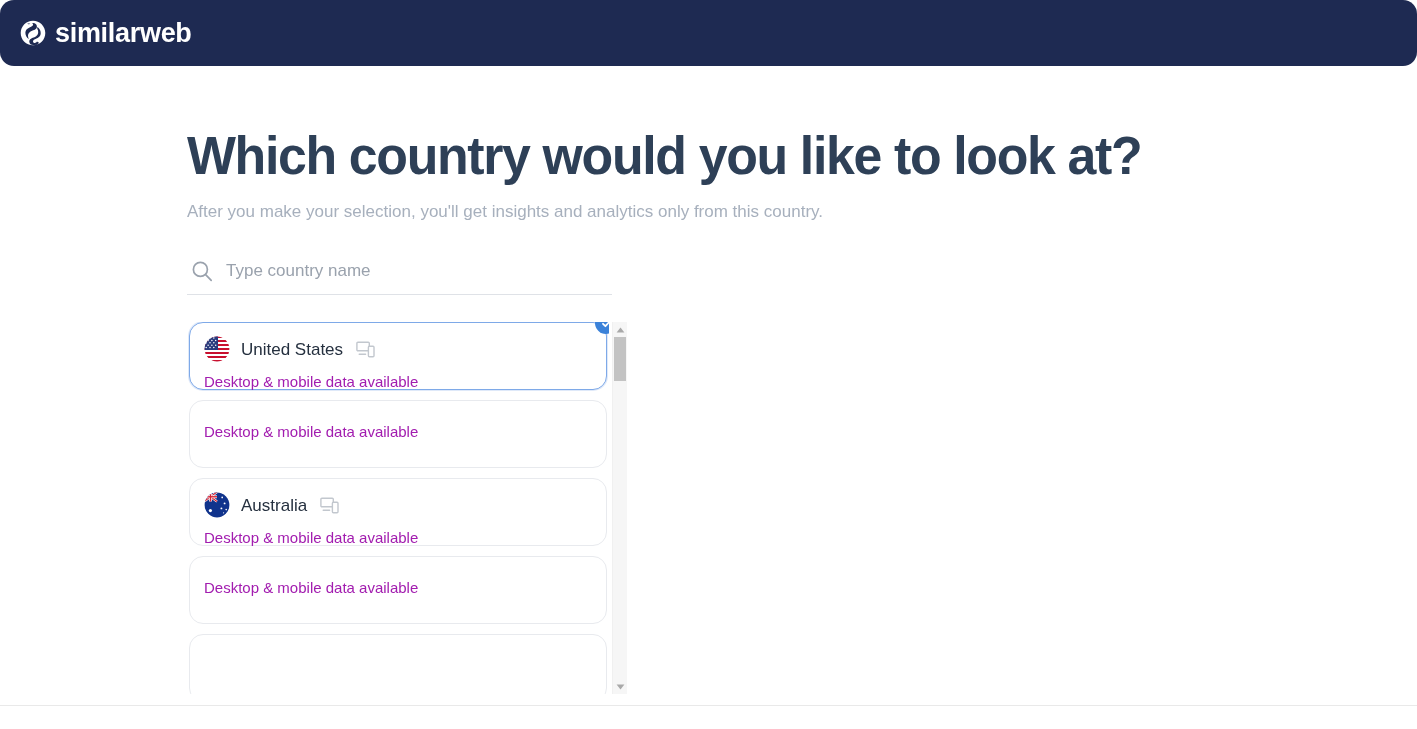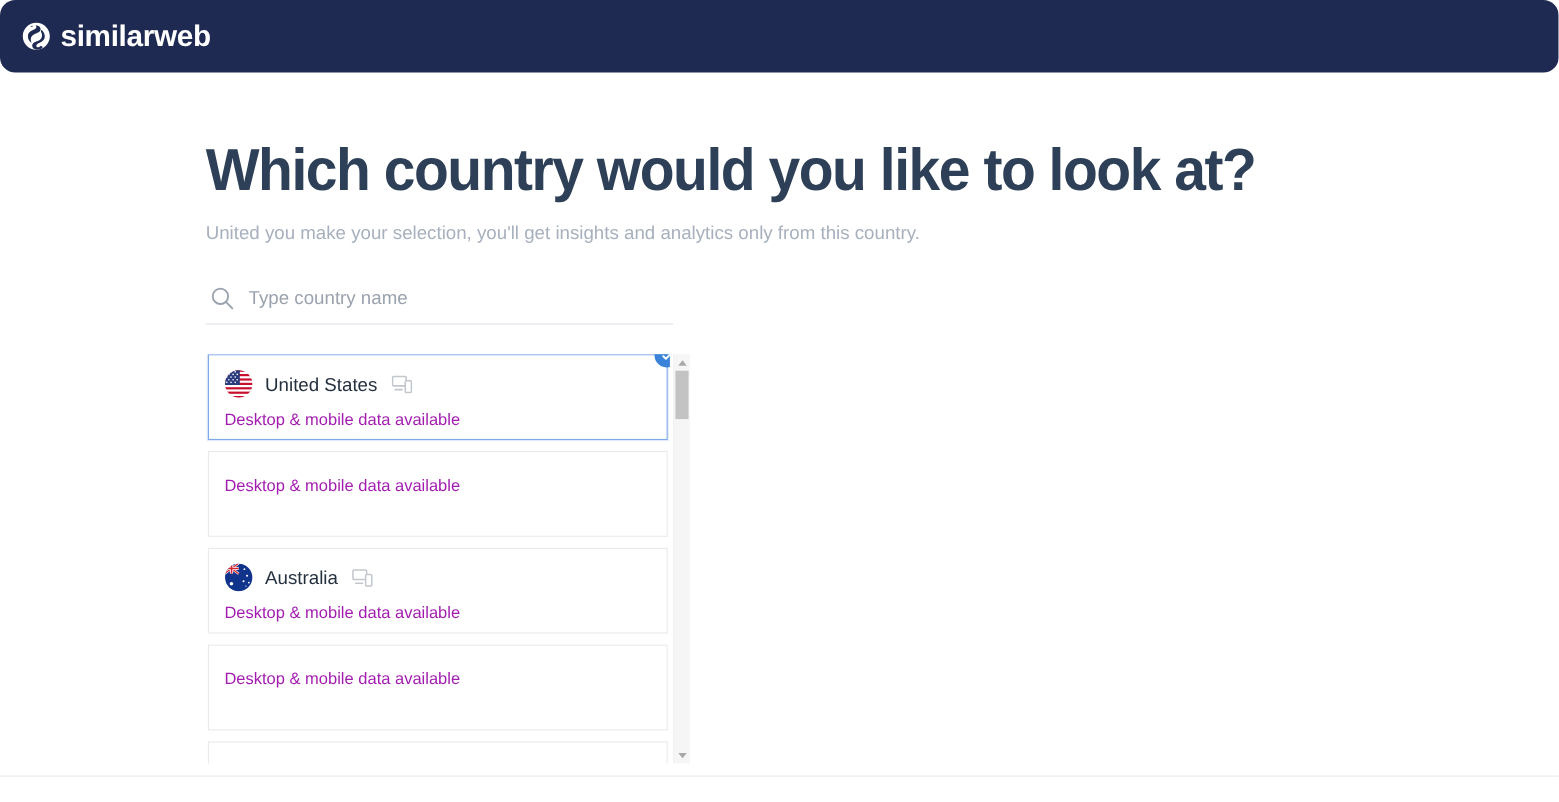--- a/index.html
+++ b/index.html
@@ -92,24 +92,24 @@
     width: 440px;
     height: 372px;
   }
   .list-scroll {
     position: absolute;
     inset: 0 18px 0 0;
     overflow: hidden;
   }
   .card {
     position: relative;
-    height: 78px;
+    height: 68px;
     margin: 0 2px 10px 2px;
     border: 1px solid #e8eaee;
-    border-radius: 0;
+    border-radius: 14px;
     background: #ffffff;
     padding: 12px 14px 0 14px;
     cursor: pointer;
   }
   .card.selected {
     border: 1px solid #7ea9e8;
     box-shadow: 0 0 0 1px rgba(126,169,232,0.25);
   }
   .card-top {
     display: flex;
@@ -195,21 +195,21 @@
                1.1 0 1.9-0.6 2.3-1.4l2 1.1c-0.8 1.5-3 2.3-5.8 2.3-2.2 0-3.9-1.3-3.9-3.3 0-2.6 2.4-3.3 4.3-4.1
                2.5-1.1 4.6-2.3 4.6-5.6 0-1.1-0.3-2.1-0.9-2.9z"></path>
     </svg>
     <span class="brand-name">similarweb</span>
   </div>
 </div>
 
 <div class="page">
 
   <h1 class="headline">Which country would you like to look at?</h1>
-  <p class="subhead">United you make your selection, you'll get insights and analytics only from this country.</p>
+  <p class="subhead">After you make your selection, you'll get insights and analytics only from this country.</p>
 
   <div class="search-wrap">
     <svg class="search-icon" width="22" height="22" viewBox="0 0 22 22">
       <circle cx="9.4" cy="9.4" r="7" fill="none" stroke="#9aa2ad" stroke-width="1.7"></circle>
       <line x1="14.6" y1="14.6" x2="20.2" y2="20.4" stroke="#9aa2ad" stroke-width="1.7" stroke-linecap="round"></line>
     </svg>
     <input class="search-input" type="text" placeholder="Type country name" style="">
   </div>
 
   <div class="list-region">

